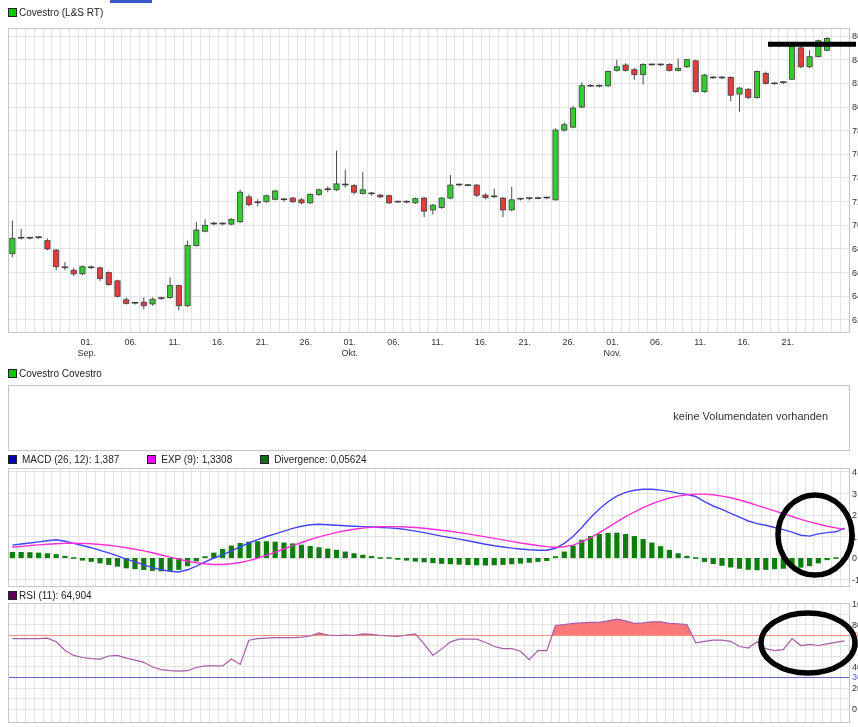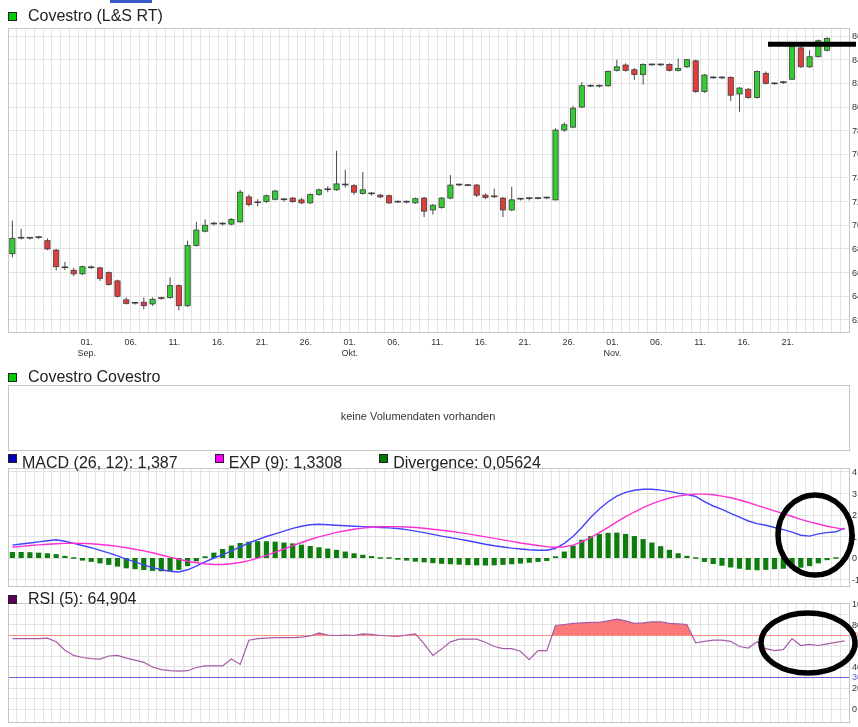--- a/index.html
+++ b/index.html
@@ -1,23 +1,23 @@
 <!DOCTYPE html>
 <html><head>
 <meta charset="utf-8">
 <style>
   html,body{margin:0;padding:0;background:#ffffff;}
   #screen{position:relative;width:858px;height:727px;background:#ffffff;overflow:hidden;
           font-family:"Liberation Sans", sans-serif;}
   #chart-svg{position:absolute;left:0;top:0;font-family:"Liberation Sans", sans-serif;}
-  .legend{position:absolute;display:flex;align-items:center;gap:11px;font-size:16px;color:#222;
+  .legend{position:absolute;display:flex;align-items:center;gap:2px;font-size:10px;color:#222;
           white-space:nowrap;}
   .legend .sw{display:inline-block;width:7px;height:7px;border:1px solid #222;}
-  .legend .item{display:flex;gap:5px;margin-right:26px;}
-  .vol-msg{position:absolute;left:8px;top:410px;width:820px;text-align:center;font-size:11px;color:#333;}
+  .legend .item{display:flex;align-items:center;gap:5px;margin-right:26px;}
+  .vol-msg{position:absolute;left:8px;top:410px;width:820px;text-align:right;font-size:11px;color:#333;}
   .artifact{position:absolute;left:110px;top:0;width:42px;height:3px;}
 </style>
 </head>
 <body>
 
 <div id="screen">
 
   <div class="artifact" style="background: rgb(58, 87, 201);"></div>
 
   <svg id="chart-svg" width="858" height="727">
@@ -713,16 +713,16 @@
       <span>EXP (9): 1,3308</span>
     </span>
     <span class="item">
       <span class="sw" style="background: rgb(0, 119, 0);"></span>
       <span>Divergence: 0,05624</span>
     </span>
   </div>
 
   <div class="legend" style="left:8px;top:590px">
     <span class="sw" style="background: rgb(92, 0, 92);"></span>
-    <span>RSI (5): 64,904</span>
+    <span>RSI (11): 64,904</span>
   </div>
 
 </div>
 
 </body></html>

